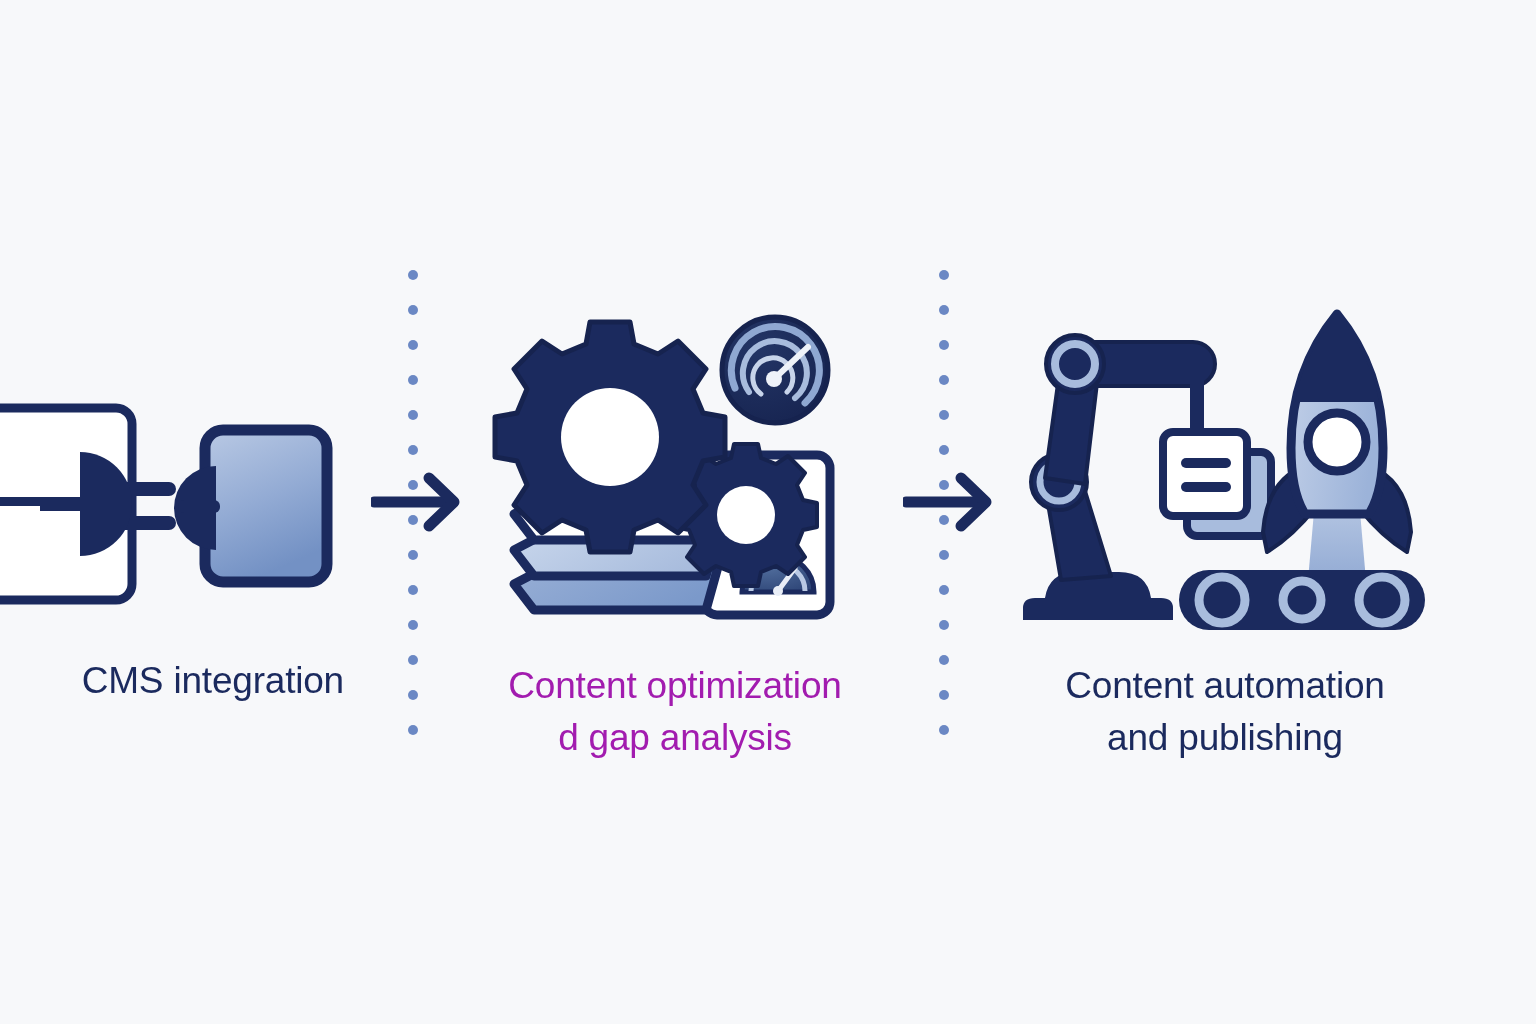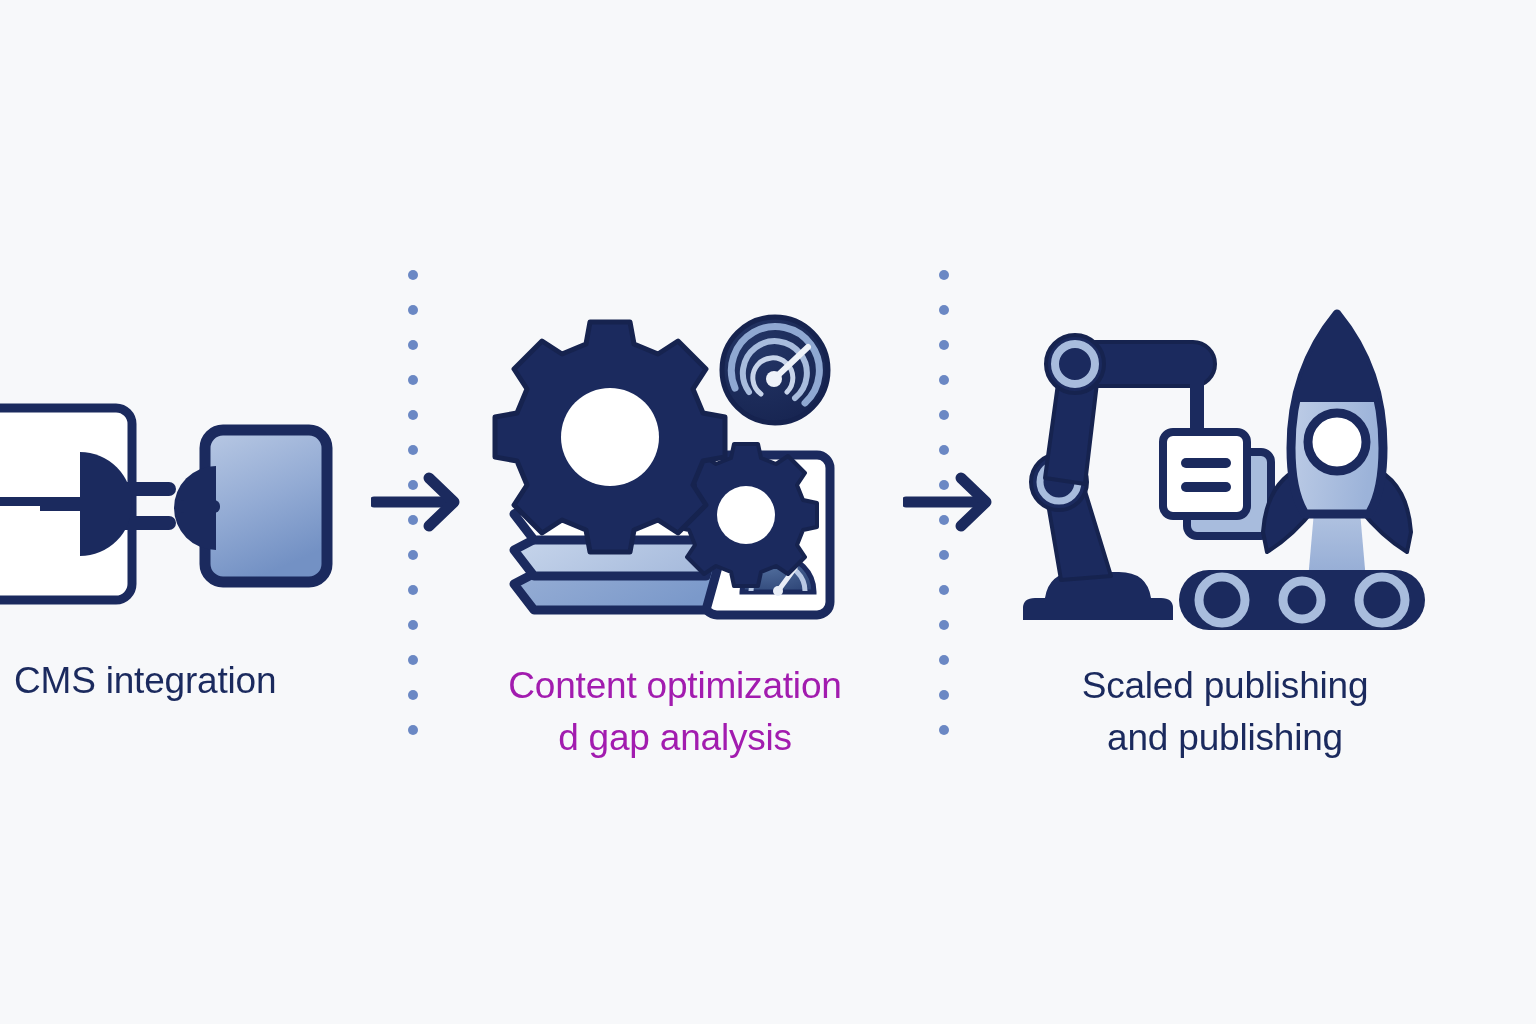--- a/index.html
+++ b/index.html
@@ -50,21 +50,21 @@
   .stage-label {
     position: absolute;
     color: #1b2a5e;
     font-size: 37px;
     line-height: 52px;
     font-weight: 400;
     letter-spacing: -0.2px;
     white-space: pre-line;
   }
   .label-center { text-align: center; }
-  .label-left { text-align: left; }
+  .label-left { text-align: right; }
 </style>
 </head>
 <body>
 
 <div id="canvas" style="width: 1536px; height: 1024px; background: rgb(247, 248, 250);">
 
   <div class="stage" style="left:0px; top:390px; width:350px; height:240px;">
     <div class="stage-art" style="left:0; top:0; width:350px; height:240px;">
       <svg width="350" height="240" viewBox="0 0 350 240" xmlns="http://www.w3.org/2000/svg">
         <defs>
@@ -286,17 +286,17 @@
         </g>
 
         <g>
           <rect x="164" y="270" width="246" height="60" rx="30" ry="30" fill="#1b2a5e"></rect>
           <circle cx="207" cy="300" r="23" fill="none" stroke="#a8bcdd" stroke-width="9"></circle>
           <circle cx="287" cy="300" r="19" fill="none" stroke="#a8bcdd" stroke-width="9"></circle>
           <circle cx="367" cy="300" r="23" fill="none" stroke="#a8bcdd" stroke-width="9"></circle>
         </g>
       </svg>
     </div>
-    <div class="stage-label label-center" style="left: 40px; top: 360px; width: 340px; color: rgb(27, 42, 94);">Scaled publishing
+    <div class="stage-label label-center" style="left: 40px; top: 360px; width: 340px; color: rgb(27, 42, 94);">Content automation
 and publishing</div>
   </div>
 
 </div>
 
 </body></html>

